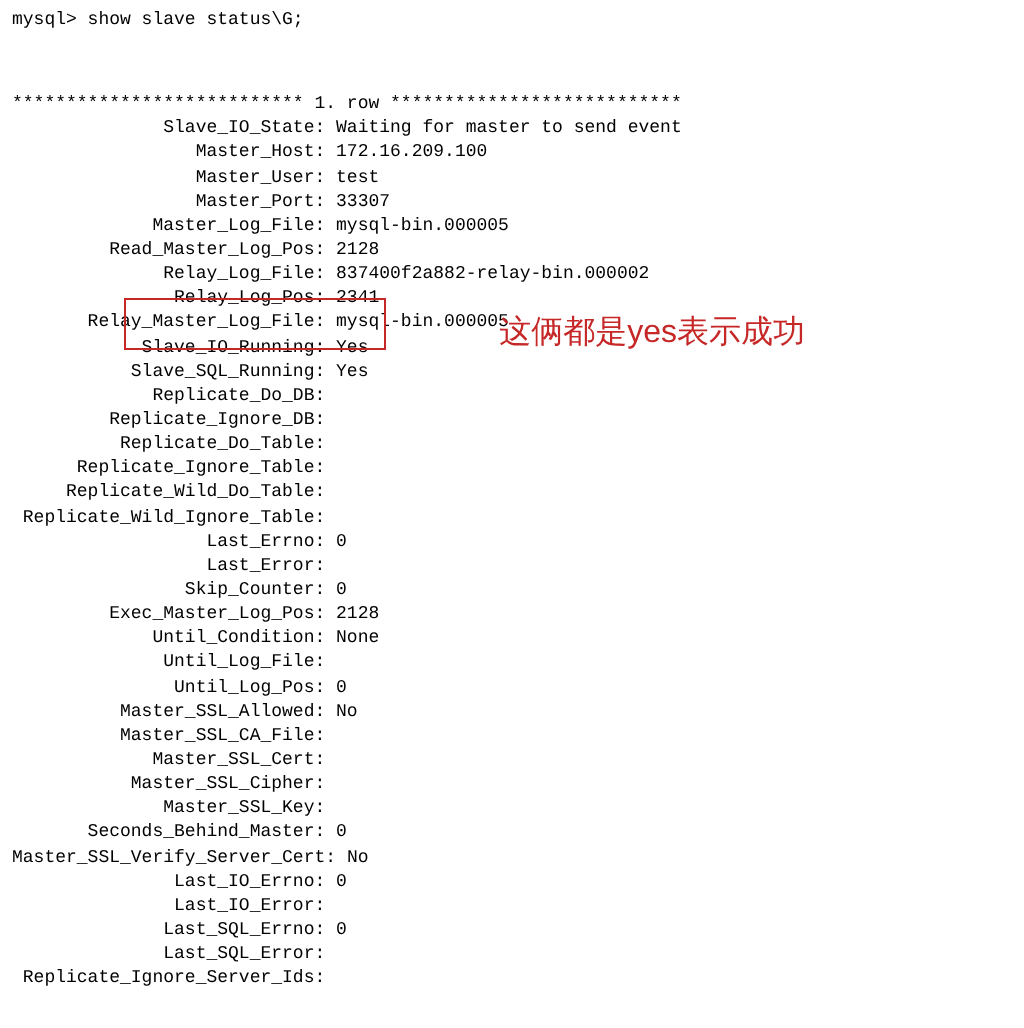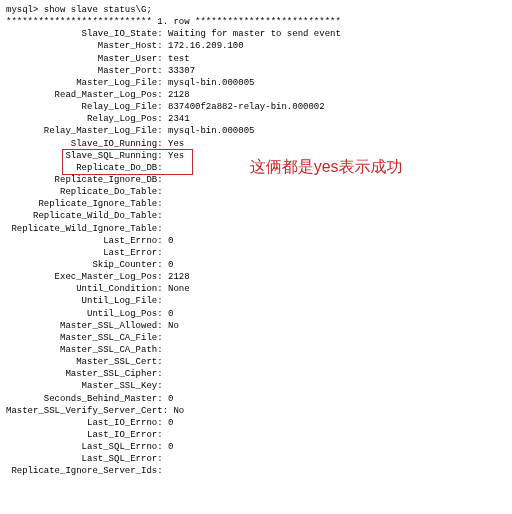--- a/index.html
+++ b/index.html
@@ -6,21 +6,21 @@
     body {
       font-family: "Courier New", Courier, monospace;
       font-size: 9px;
       line-height: 1.35;
       background: #ffffff;
       color: #000000;
       padding: 4px 6px;
       width: 512px;
     }
     .prompt-line { white-space: pre; }
-    .row-sep { white-space: pre; }
+    .row-sep { white-space: pre; margin-top: 30px; }
     .kv-line {
       white-space: pre;
       position: relative;
     }
     .label { display: inline; }
     .value { display: inline; margin-top: 36px; }
     .highlight-box {
       position: absolute;
       border: 1.5px solid #c62828;
       pointer-events: none;
@@ -60,21 +60,20 @@
       <div class="kv-line"><span class="label"> Replicate_Wild_Ignore_Table: </span><span class="value"></span></div>
       <div class="kv-line"><span class="label">                  Last_Errno: </span><span class="value">0</span></div>
       <div class="kv-line"><span class="label">                  Last_Error: </span><span class="value"></span></div>
       <div class="kv-line"><span class="label">                Skip_Counter: </span><span class="value">0</span></div>
       <div class="kv-line"><span class="label">         Exec_Master_Log_Pos: </span><span class="value">2128</span></div>
       <div class="kv-line"><span class="label">             Until_Condition: </span><span class="value">None</span></div>
       <div class="kv-line"><span class="label">              Until_Log_File: </span><span class="value"></span></div>
       <div class="kv-line"><span class="label">               Until_Log_Pos: </span><span class="value">0</span></div>
       <div class="kv-line"><span class="label">          Master_SSL_Allowed: </span><span class="value">No</span></div>
       <div class="kv-line"><span class="label">          Master_SSL_CA_File: </span><span class="value"></span></div>
-      <div class="kv-line"><span class="label">          Master_SSL_CA_Path: </span><span class="value"></span></div>
       <div class="kv-line"><span class="label">             Master_SSL_Cert: </span><span class="value"></span></div>
       <div class="kv-line"><span class="label">           Master_SSL_Cipher: </span><span class="value"></span></div>
       <div class="kv-line"><span class="label">              Master_SSL_Key: </span><span class="value"></span></div>
       <div class="kv-line"><span class="label">       Seconds_Behind_Master: </span><span class="value">0</span></div>
       <div class="kv-line"><span class="label">Master_SSL_Verify_Server_Cert: </span><span class="value">No</span></div>
       <div class="kv-line"><span class="label">               Last_IO_Errno: </span><span class="value">0</span></div>
       <div class="kv-line"><span class="label">               Last_IO_Error: </span><span class="value"></span></div>
       <div class="kv-line"><span class="label">              Last_SQL_Errno: </span><span class="value">0</span></div>
       <div class="kv-line"><span class="label">              Last_SQL_Error: </span><span class="value"></span></div>
       <div class="kv-line"><span class="label"> Replicate_Ignore_Server_Ids: </span><span class="value"></span></div>

